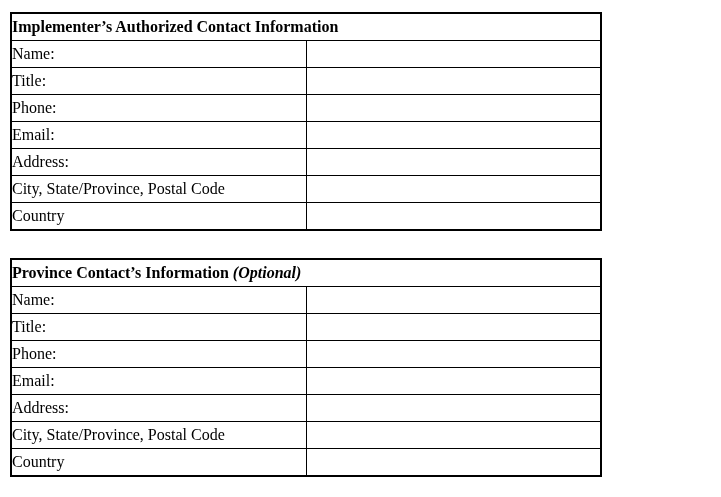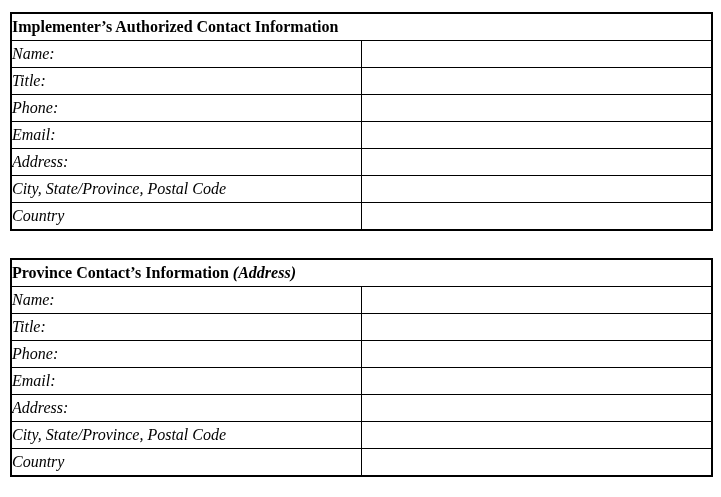--- a/index.html
+++ b/index.html
@@ -11,21 +11,21 @@
     position: relative;
     width: 721px;
     height: 497px;
     background: #ffffff;
     font-family: "Liberation Serif", serif;
     color: #000000;
   }
   table.form-table {
     position: absolute;
     left: 10px;
-    width: 703px;
+    width: 592px;
     border-collapse: collapse;
     table-layout: fixed;
     border: 2px solid #000000;
     padding-left: 24px;
   }
   #table-implementer { top: 12px; }
   #table-secondary  { top: 258px; }
   table.form-table td {
     border: 1px solid #000000;
     height: 26px;
@@ -39,21 +39,20 @@
     font-weight: bold;
     padding-left: 5px;
   }
   .header-suffix {
     font-style: italic;
     margin-left: 0.25em;
   }
   td.label-cell {
     width: 268px;
     padding-left: 27px;
-    font-style: italic;
   }
   td.value-cell {
     width: 435px;
   }
 </style>
 </head>
 <body>
 
 <div class="page">
 
@@ -92,21 +91,21 @@
       <td class="label-cell">Country</td>
       <td class="value-cell"></td>
     </tr>
   </tbody>
     </table>
 
   <table class="form-table" id="table-secondary">
     <tbody>
         <tr>
       <td class="header-cell" colspan="2">
-        <span>Province Contact’s Information</span><span class="header-suffix">(Address)</span>
+        <span>Province Contact’s Information</span><span class="header-suffix">(Optional)</span>
       </td>
     </tr>
     <tr>
       <td class="label-cell">Name:</td>
       <td class="value-cell"></td>
     </tr>
     <tr>
       <td class="label-cell">Title:</td>
       <td class="value-cell"></td>
     </tr>

